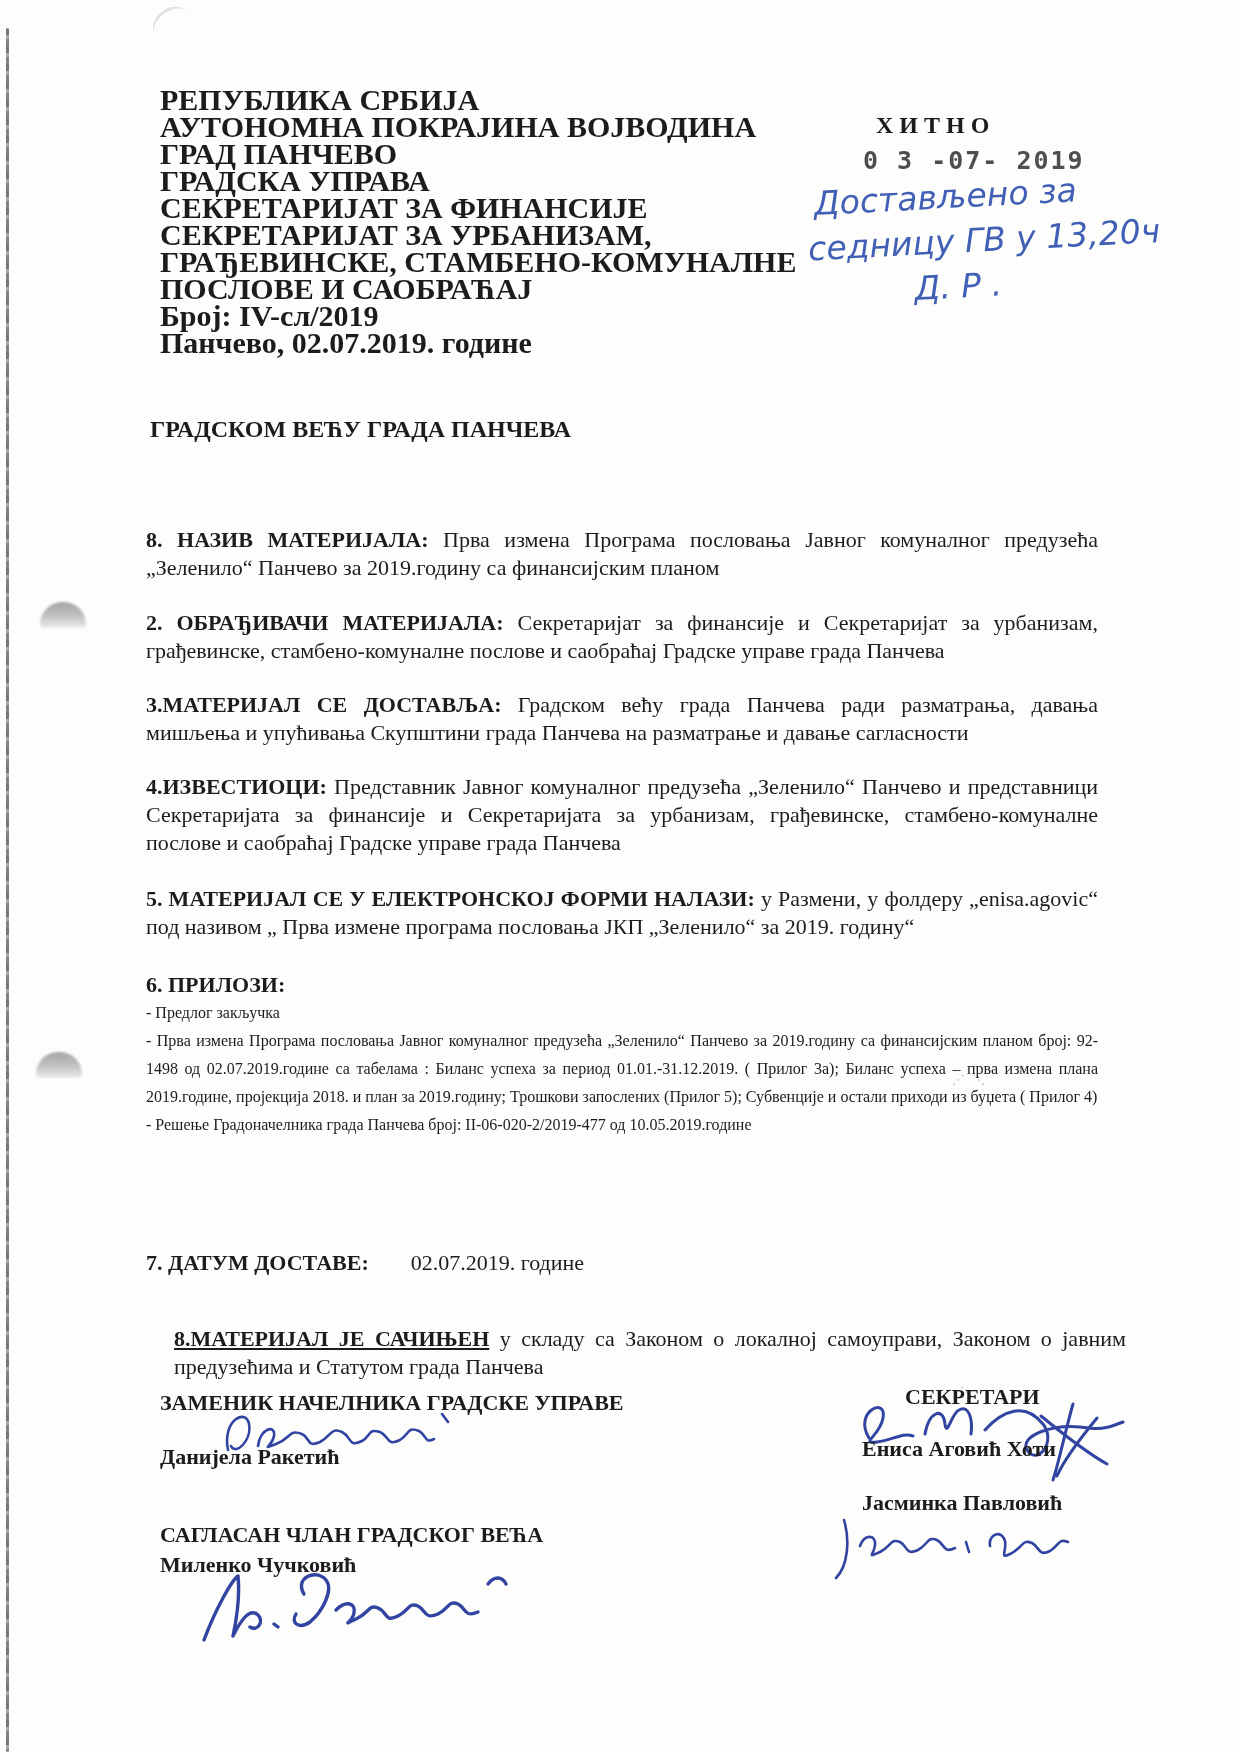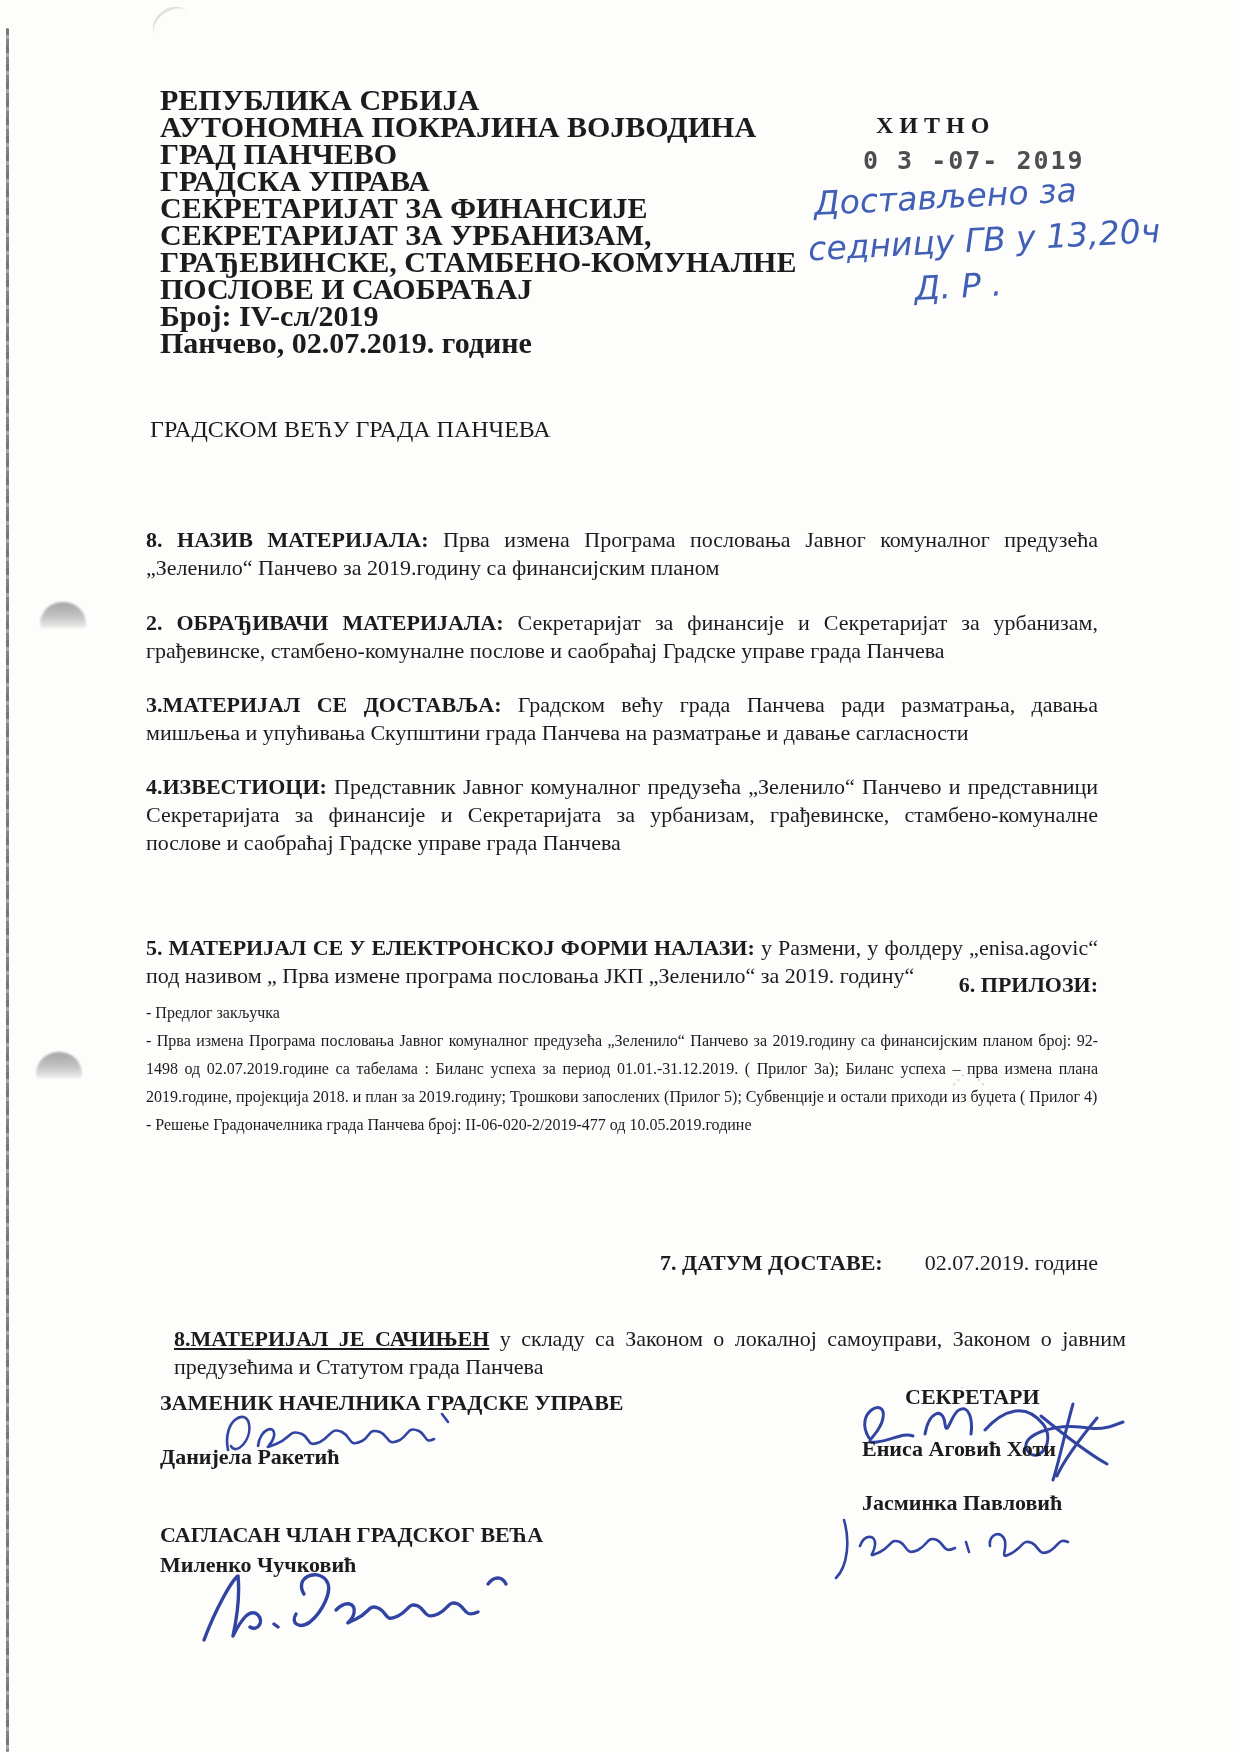--- a/index.html
+++ b/index.html
@@ -34,28 +34,28 @@
   }
   .handnote{
     position:absolute;left:816px;top:172px;color:#2c4fae;
     font-family:"DejaVu Sans","Liberation Sans",sans-serif;
     font-style:italic;font-size:33px;line-height:45px;transform:rotate(-3deg);
     white-space:nowrap;opacity:.9;
   }
   .handnote .l2{margin-left:-8px;}
   .handnote .l3{margin-left:96px;}
 
-  .doc-title{position:absolute;left:150px;top:416px;font-weight:400;font-size:24px;white-space:nowrap;text-align:right;}
+  .doc-title{position:absolute;left:150px;top:416px;font-weight:700;font-size:24px;white-space:nowrap;text-align:right;}
 
   .para{
     position:absolute;left:146px;width:952px;font-size:22px;line-height:28px;
     text-align:justify;
   }
   .para b{font-weight:700;}
-  .one-line{text-align:right;white-space:nowrap;}
+  .one-line{text-align:left;white-space:nowrap;}
   .attach-item{font-size:16px;line-height:28px;text-align:justify;}
   .attach-item.nw{text-align:left;white-space:nowrap;}
   .delivery-value{margin-left:42px;}
   .made-label{font-weight:700;text-decoration:underline;}
 
   .sig-title{position:absolute;font-weight:700;font-size:22px;white-space:nowrap;}
   .sig-name{position:absolute;font-weight:700;font-size:22px;white-space:nowrap;}
   .sig-svg{position:absolute;}
   .sig-svg path{fill:none;stroke:#3244a2;stroke-linecap:round;stroke-linejoin:round;}
 </style>
@@ -95,21 +95,21 @@
   <div class="doc-title">ГРАДСКОМ ВЕЋУ ГРАДА ПАНЧЕВА</div>
 
   <p class="para" style="top:504px;"><b>8. НАЗИВ МАТЕРИЈАЛА:</b><span> Прва измена Програма пословања Јавног комуналног предузећа „Зеленило“ Панчево за 2019.годину са финансијским планом</span></p>
 
   <p class="para" style="top:587px;"><b>2. ОБРАЂИВАЧИ МАТЕРИЈАЛА:</b><span> Секретаријат за финансије и Секретаријат за урбанизам, грађевинске, стамбено-комуналне послове и саобраћај Градске управе града Панчева</span></p>
 
   <p class="para" style="top:669px;"><b>3.МАТЕРИЈАЛ СЕ ДОСТАВЉА:</b><span> Градском већу града Панчева ради разматрања, давања мишљења и упућивања Скупштини града Панчева на разматрање и давање сагласности</span></p>
 
   <p class="para" style="top:751px;"><b>4.ИЗВЕСТИОЦИ:</b><span> Представник Јавног комуналног предузећа „Зеленило“ Панчево и представници Секретаријата за финансије и Секретаријата за урбанизам, грађевинске, стамбено-комуналне послове и саобраћај Градске управе града Панчева</span></p>
 
-  <p class="para" style="top:910px;margin-top:24px;"><b>5. МАТЕРИЈАЛ СЕ У ЕЛЕКТРОНСКОЈ ФОРМИ НАЛАЗИ:</b><span> у Размени, у фолдеру „enisa.agovic“ под називом „ Прва измене програма пословања ЈКП „Зеленило“ за 2019. годину“</span></p>
+  <p class="para" style="top:861px;margin-top:24px;"><b>5. МАТЕРИЈАЛ СЕ У ЕЛЕКТРОНСКОЈ ФОРМИ НАЛАЗИ:</b><span> у Размени, у фолдеру „enisa.agovic“ под називом „ Прва измене програма пословања ЈКП „Зеленило“ за 2019. годину“</span></p>
 
   <div class="para one-line" style="top:971px;"><b>6. ПРИЛОЗИ:</b></div>
   <div class="para" style="top:999px;">
     <div class="attach-item nw">- Предлог закључка</div>
     <div class="attach-item">- Прва измена Програма пословања Јавног комуналног предузећа „Зеленило“ Панчево за 2019.годину са финансијским планом број: 92-1498 од 02.07.2019.године са табелама : Биланс успеха за период 01.01.-31.12.2019. ( Прилог 3а); Биланс успеха – прва измена плана 2019.године, пројекција 2018. и план за 2019.годину; Трошкови запослених (Прилог 5); Субвенције и остали приходи из буџета ( Прилог 4)</div>
     <div class="attach-item nw">- Решење Градоначелника града Панчева број: II-06-020-2/2019-477 од 10.05.2019.године</div>
   </div>
 
   <div class="para one-line" style="top:1249px;"><b>7. ДАТУМ ДОСТАВЕ:</b><span class="delivery-value">02.07.2019. године</span></div>
 

